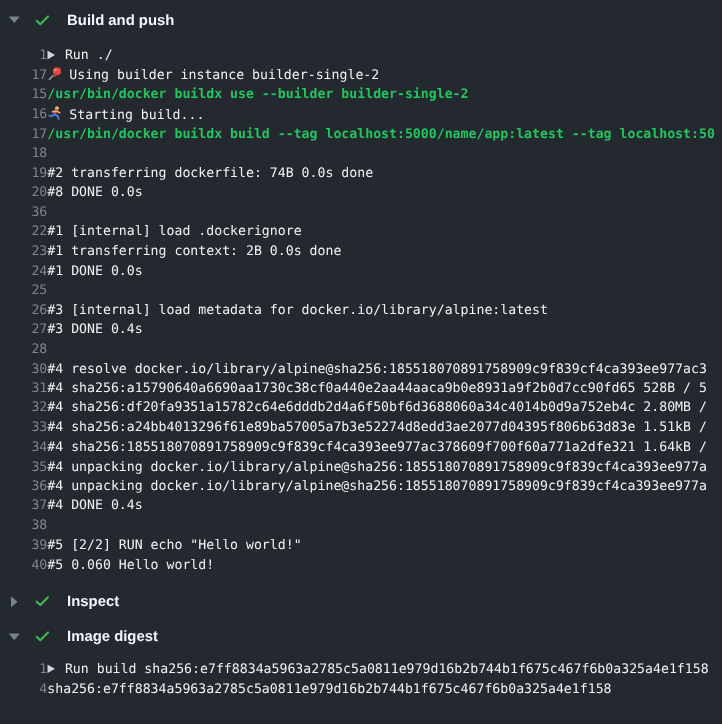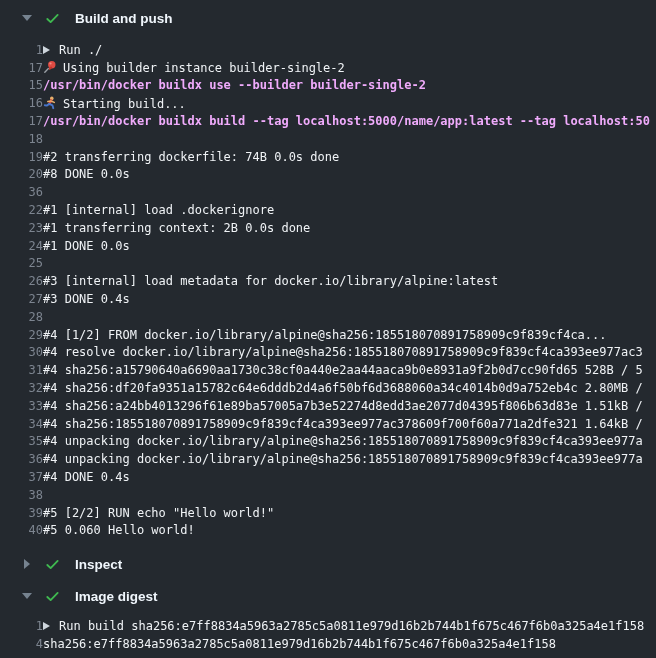--- a/index.html
+++ b/index.html
@@ -10,21 +10,21 @@
     background: #24292f;
     overflow: hidden;
     font-family: "DejaVu Sans Mono", "Liberation Mono", monospace;
   }
   .log-viewer { width: 656px; height: 658px; }
 
   .section-header {
     display: flex;
     align-items: center;
     height: 32px;
-    padding-left: 22px;
+    padding-left: 8px;
     cursor: pointer;
   }
   .section-header.first { height: 36px; }
 
   .chevron {
     width: 10px; height: 10px;
     position: relative;
     display: inline-block;
     flex: none;
   }
@@ -67,21 +67,21 @@
     flex: none;
     text-align: right;
     color: #7d8590;
     cursor: pointer;
   }
   .line-content {
     white-space: pre;
     overflow: hidden;
     flex: 1;
   }
-  .line-content.command { color: #f0abfc; font-weight: bold; }
+  .line-content.command { color: #22c55e; font-weight: bold; }
 
   .toggle-arrow {
     display: inline-block;
     width: 0; height: 0;
     border-top: 4px solid transparent;
     border-bottom: 4px solid transparent;
     border-left: 7px solid #ced5dc;
     margin-right: 9px;
   }
   .inline-icon {
@@ -176,24 +176,20 @@
         </div>
         <div class="log-line">
           <span class="line-num">27</span>
           <span class="line-content"><span>#3 DONE 0.4s</span></span>
         </div>
         <div class="log-line">
           <span class="line-num">28</span>
           <span class="line-content"><span></span></span>
         </div>
         <div class="log-line">
-          <span class="line-num">29</span>
-          <span class="line-content"><span>#4 [1/2] FROM docker.io/library/alpine@sha256:185518070891758909c9f839cf4ca...</span></span>
-        </div>
-        <div class="log-line">
           <span class="line-num">30</span>
           <span class="line-content"><span>#4 resolve docker.io/library/alpine@sha256:185518070891758909c9f839cf4ca393ee977ac3</span></span>
         </div>
         <div class="log-line">
           <span class="line-num">31</span>
           <span class="line-content"><span>#4 sha256:a15790640a6690aa1730c38cf0a440e2aa44aaca9b0e8931a9f2b0d7cc90fd65 528B / 5</span></span>
         </div>
         <div class="log-line">
           <span class="line-num">32</span>
           <span class="line-content"><span>#4 sha256:df20fa9351a15782c64e6dddb2d4a6f50bf6d3688060a34c4014b0d9a752eb4c 2.80MB /</span></span>

